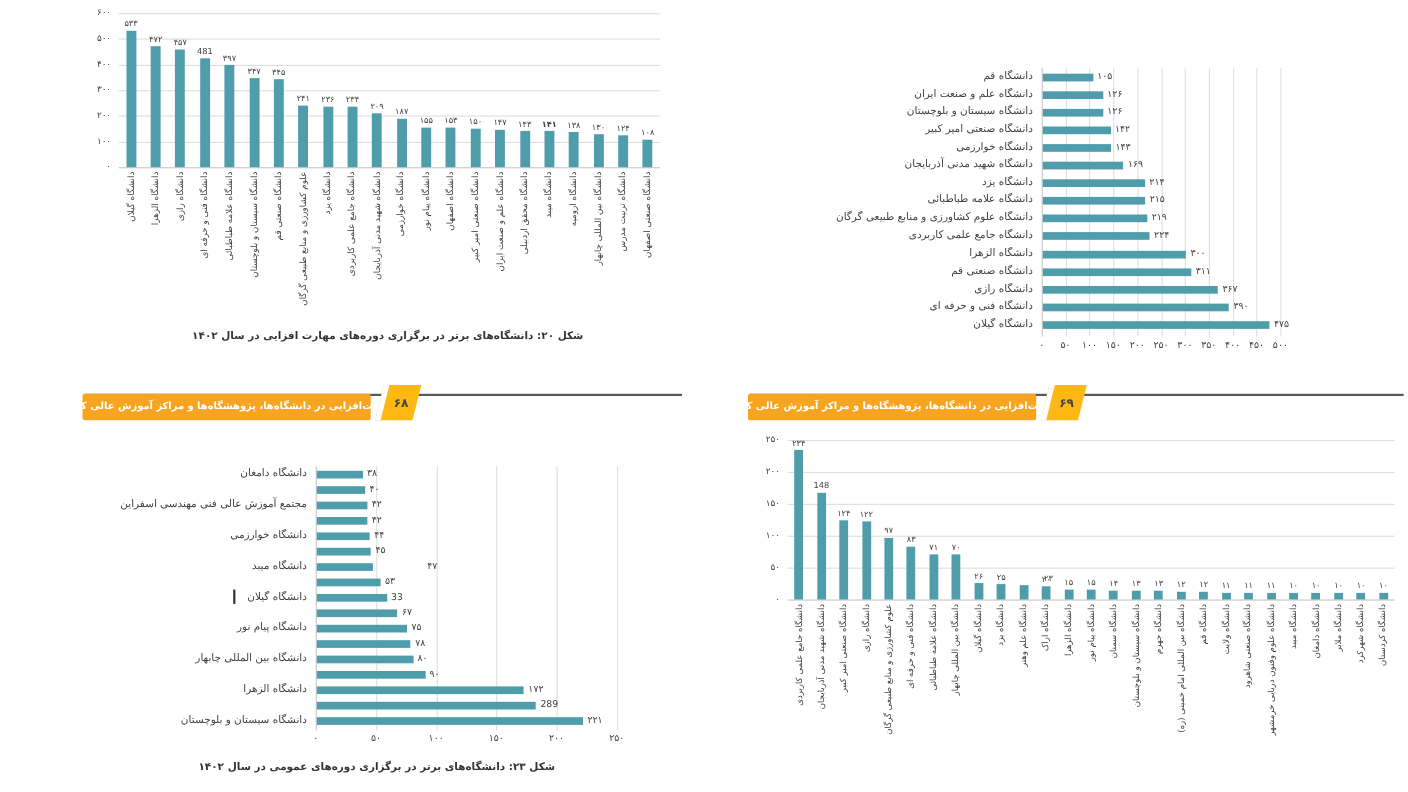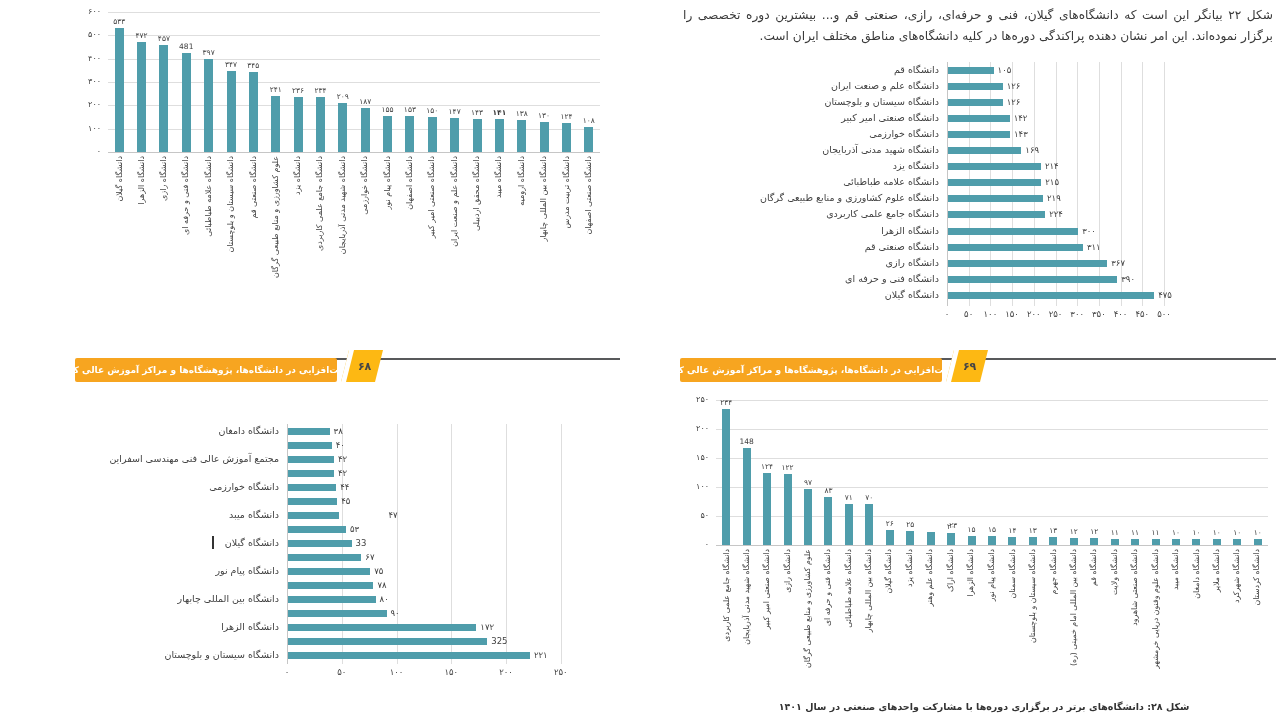--- a/index.html
+++ b/index.html
@@ -148,22 +148,22 @@
       <div class="vval" style="left: 421.364px; top: 104.1px; font-size: 7.5px; font-weight: bold;">۱۴۱</div>
       <div class="bar" style="left: 439.227px; top: 115.8px; width: 9px; height: 32.2px; background: rgb(79, 157, 171);"></div>
       <div class="vval" style="left: 443.727px; top: 104.8px; font-size: 7.5px;">۱۳۸</div>
       <div class="bar" style="left: 461.591px; top: 117.667px; width: 9px; height: 30.3333px; background: rgb(79, 157, 171);"></div>
       <div class="vval" style="left: 466.091px; top: 106.667px; font-size: 7.5px;">۱۳۰</div>
       <div class="bar" style="left: 483.955px; top: 119.067px; width: 9px; height: 28.9333px; background: rgb(79, 157, 171);"></div>
       <div class="vval" style="left: 488.455px; top: 108.067px; font-size: 7.5px;">۱۲۴</div>
       <div class="bar" style="left: 506.318px; top: 122.8px; width: 9px; height: 25.2px; background: rgb(79, 157, 171);"></div>
       <div class="vval" style="left: 510.818px; top: 111.8px; font-size: 7.5px;">۱۰۸</div>
     </div>
-
-  <div class="para">شکل ۲۲ بیانگر این است که دانشگاه‌های گیلان، فنی و حرفه‌ای، رازی، صنعتی قم و... بیشترین دوره تخصصی را برگزار نموده‌اند. این امر نشان دهنده پراکندگی دوره‌ها در کلیه دانشگاه‌های مناطق مختلف ایران است.</div>
+  <div id="cap20" class="caption">شکل ۲۰: دانشگاه‌های برتر در برگزاری دوره‌های مهارت افزایی در سال ۱۴۰۲</div>
+
   <div id="fig22" class="chart">
       <div class="grid-v" style="left: 262px; top: 4px; width: 1px; height: 244px; background: rgb(198, 198, 198);"></div>
       <div class="xtick" style="left: 246px; top: 251px; width: 32px; font-size: 8.5px;">۰</div>
       <div class="grid-v" style="left: 283.7px; top: 4px; width: 1px; height: 244px; background: rgb(222, 222, 222);"></div>
       <div class="xtick" style="left: 267.7px; top: 251px; width: 32px; font-size: 8.5px;">۵۰</div>
       <div class="grid-v" style="left: 305.4px; top: 4px; width: 1px; height: 244px; background: rgb(222, 222, 222);"></div>
       <div class="xtick" style="left: 289.4px; top: 251px; width: 32px; font-size: 8.5px;">۱۰۰</div>
       <div class="grid-v" style="left: 327.1px; top: 4px; width: 1px; height: 244px; background: rgb(222, 222, 222);"></div>
       <div class="xtick" style="left: 311.1px; top: 251px; width: 32px; font-size: 8.5px;">۱۵۰</div>
       <div class="grid-v" style="left: 348.8px; top: 4px; width: 1px; height: 244px; background: rgb(222, 222, 222);"></div>
@@ -292,25 +292,26 @@
       <div class="hval" style="left: 317.41px; top: 159.5px; font-size: 8.5px;">۷۸</div>
       <div class="hcat" style="left: 0px; width: 219px; top: 172.5px; font-size: 9.5px;">دانشگاه بین المللی چابهار</div>
       <div class="bar" style="left: 228px; top: 175.5px; width: 87.6px; height: 7px; background: rgb(79, 157, 171);"></div>
       <div class="hval" style="left: 319.6px; top: 173.5px; font-size: 8.5px;">۸۰</div>
       <div class="bar" style="left: 228px; top: 189.5px; width: 98.55px; height: 7px; background: rgb(79, 157, 171);"></div>
       <div class="hval" style="left: 330.55px; top: 187.5px; font-size: 8.5px;">۹۰</div>
       <div class="hcat" style="left: 0px; width: 219px; top: 200.5px; font-size: 9.5px;">دانشگاه الزهرا</div>
       <div class="bar" style="left: 228px; top: 203.5px; width: 188.34px; height: 7px; background: rgb(79, 157, 171);"></div>
       <div class="hval" style="left: 420.34px; top: 201.5px; font-size: 8.5px;">۱۷۲</div>
       <div class="bar" style="left: 228px; top: 217.5px; width: 199.29px; height: 7px; background: rgb(79, 157, 171);"></div>
-      <div class="hval" style="left: 431.29px; top: 215.5px; font-size: 8.5px;">325</div>
+      <div class="hval" style="left: 431.29px; top: 215.5px; font-size: 8.5px;">289</div>
       <div class="hcat" style="left: 0px; width: 219px; top: 228.5px; font-size: 9.5px;">دانشگاه سیستان و بلوچستان</div>
       <div class="bar" style="left: 228px; top: 231.5px; width: 241.995px; height: 7px; background: rgb(79, 157, 171);"></div>
       <div class="hval" style="left: 473.995px; top: 229.5px; font-size: 8.5px;">۲۲۱</div>
     </div>
+  <div id="cap23" class="caption">شکل ۲۳: دانشگاه‌های برتر در برگزاری دوره‌های عمومی در سال ۱۴۰۲</div>
 
   <div id="fig28" class="chart">
       <div class="grid-h" style="left: 24px; top: 155px; width: 552px; height: 1px; background: rgb(198, 198, 198);"></div>
       <div class="ytick" style="left: 0px; top: 150px; width: 17px; font-size: 8px;">۰</div>
       <div class="grid-h" style="left: 24px; top: 126px; width: 552px; height: 1px; background: rgb(222, 222, 222);"></div>
       <div class="ytick" style="left: 0px; top: 121px; width: 17px; font-size: 8px;">۵۰</div>
       <div class="grid-h" style="left: 24px; top: 97px; width: 552px; height: 1px; background: rgb(222, 222, 222);"></div>
       <div class="ytick" style="left: 0px; top: 92px; width: 17px; font-size: 8px;">۱۰۰</div>
       <div class="grid-h" style="left: 24px; top: 68px; width: 552px; height: 1px; background: rgb(222, 222, 222);"></div>
       <div class="ytick" style="left: 0px; top: 63px; width: 17px; font-size: 8px;">۱۵۰</div>
@@ -395,15 +396,14 @@
       <div class="vval" style="left: 484px; top: 138.2px; font-size: 7.5px;">۱۰</div>
       <div class="bar" style="left: 500.444px; top: 149.2px; width: 8px; height: 5.8px; background: rgb(79, 157, 171);"></div>
       <div class="vval" style="left: 504.444px; top: 138.2px; font-size: 7.5px;">۱۰</div>
       <div class="bar" style="left: 520.889px; top: 149.2px; width: 8px; height: 5.8px; background: rgb(79, 157, 171);"></div>
       <div class="vval" style="left: 524.889px; top: 138.2px; font-size: 7.5px;">۱۰</div>
       <div class="bar" style="left: 541.333px; top: 149.2px; width: 8px; height: 5.8px; background: rgb(79, 157, 171);"></div>
       <div class="vval" style="left: 545.333px; top: 138.2px; font-size: 7.5px;">۱۰</div>
       <div class="bar" style="left: 561.778px; top: 149.2px; width: 8px; height: 5.8px; background: rgb(79, 157, 171);"></div>
       <div class="vval" style="left: 565.778px; top: 138.2px; font-size: 7.5px;">۱۰</div>
     </div>
-  <div id="cap28" class="caption">شکل ۲۸: دانشگاه‌های برتر در برگزاری دوره‌ها با مشارکت واحدهای صنعتی در سال ۱۴۰۱</div>
 
 </div>
 
 </body></html>

